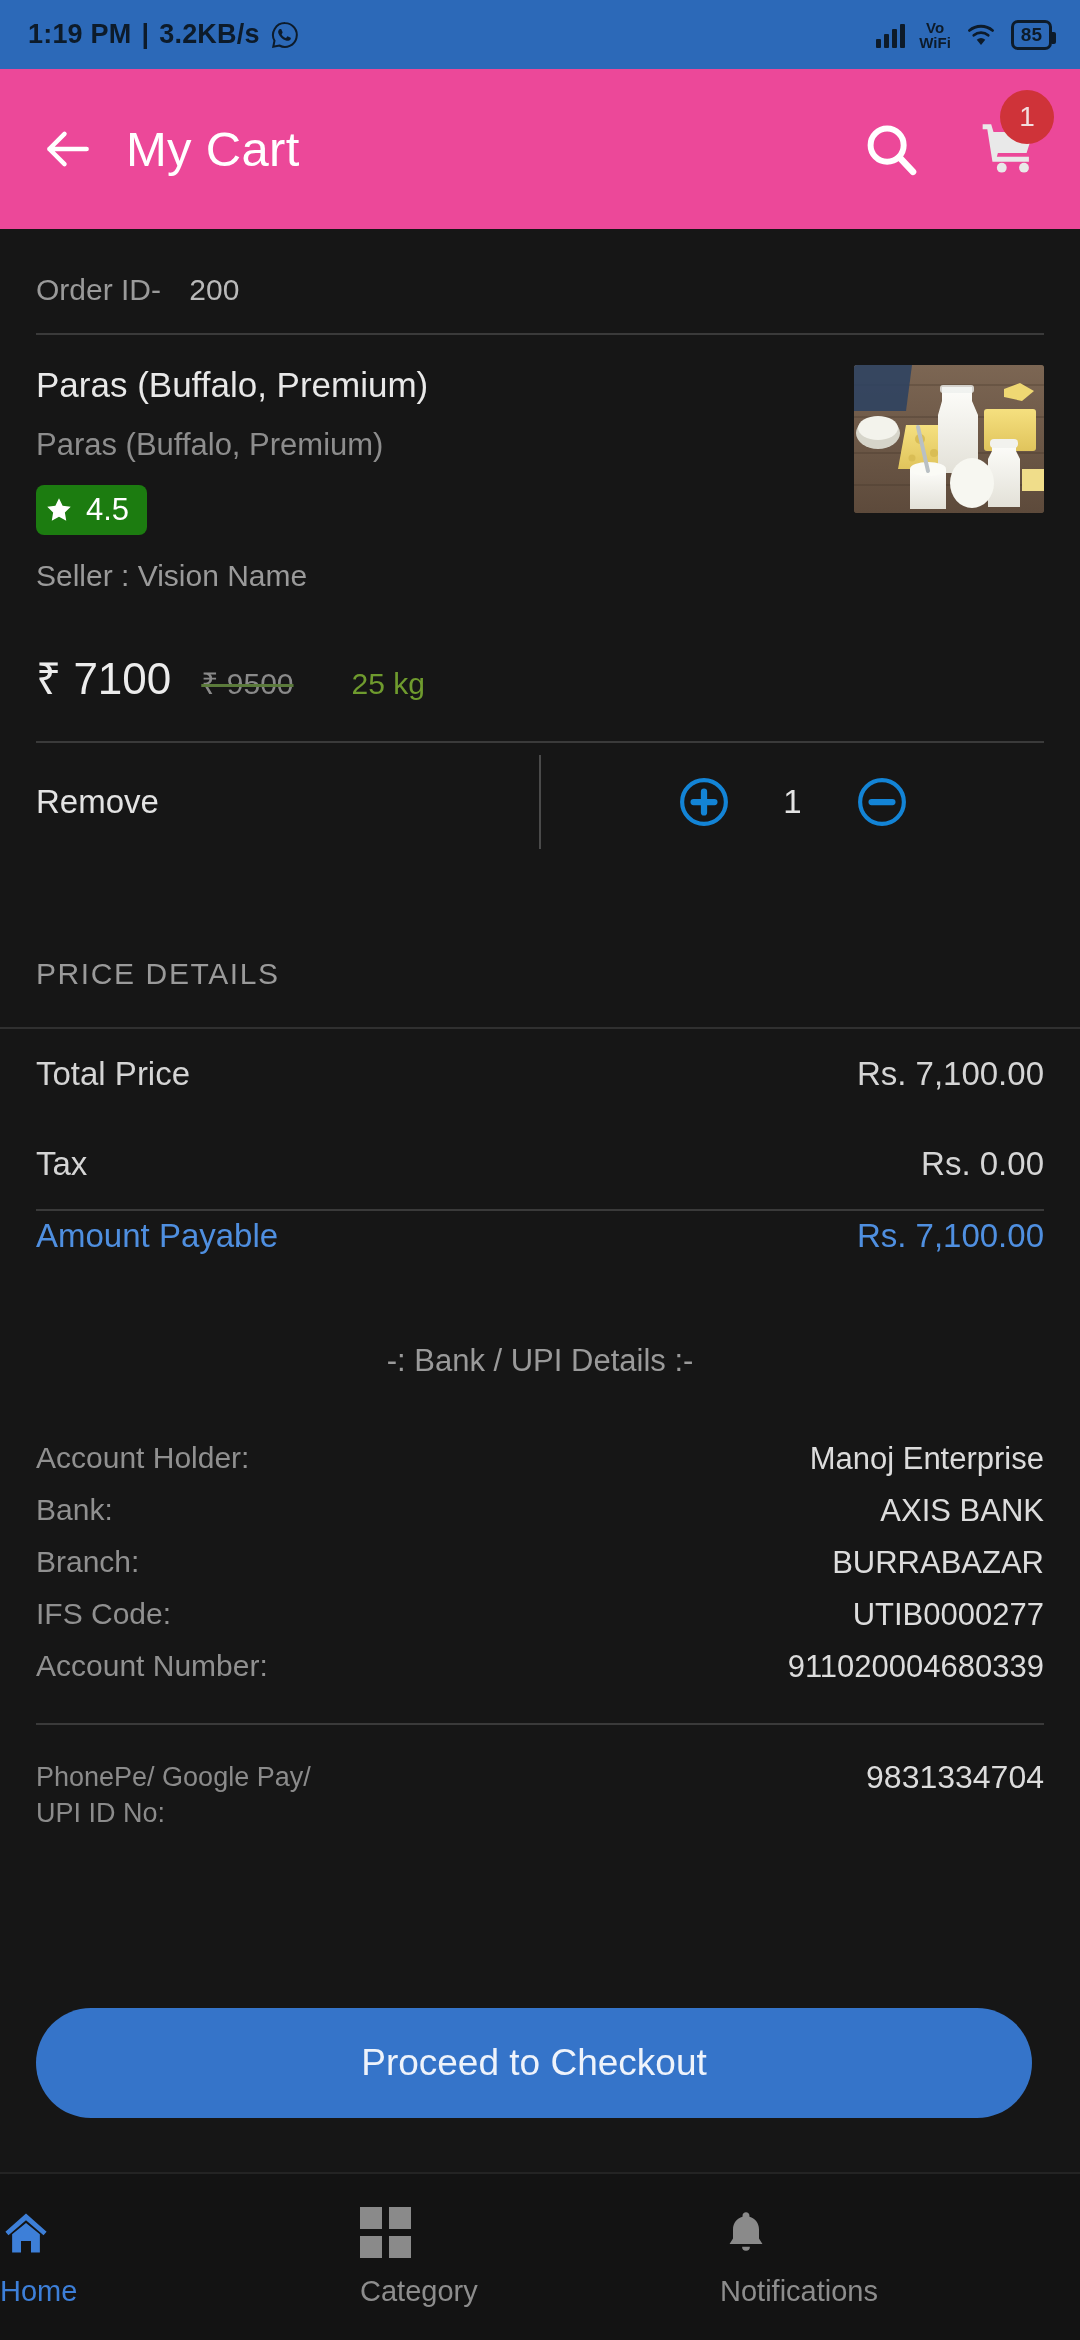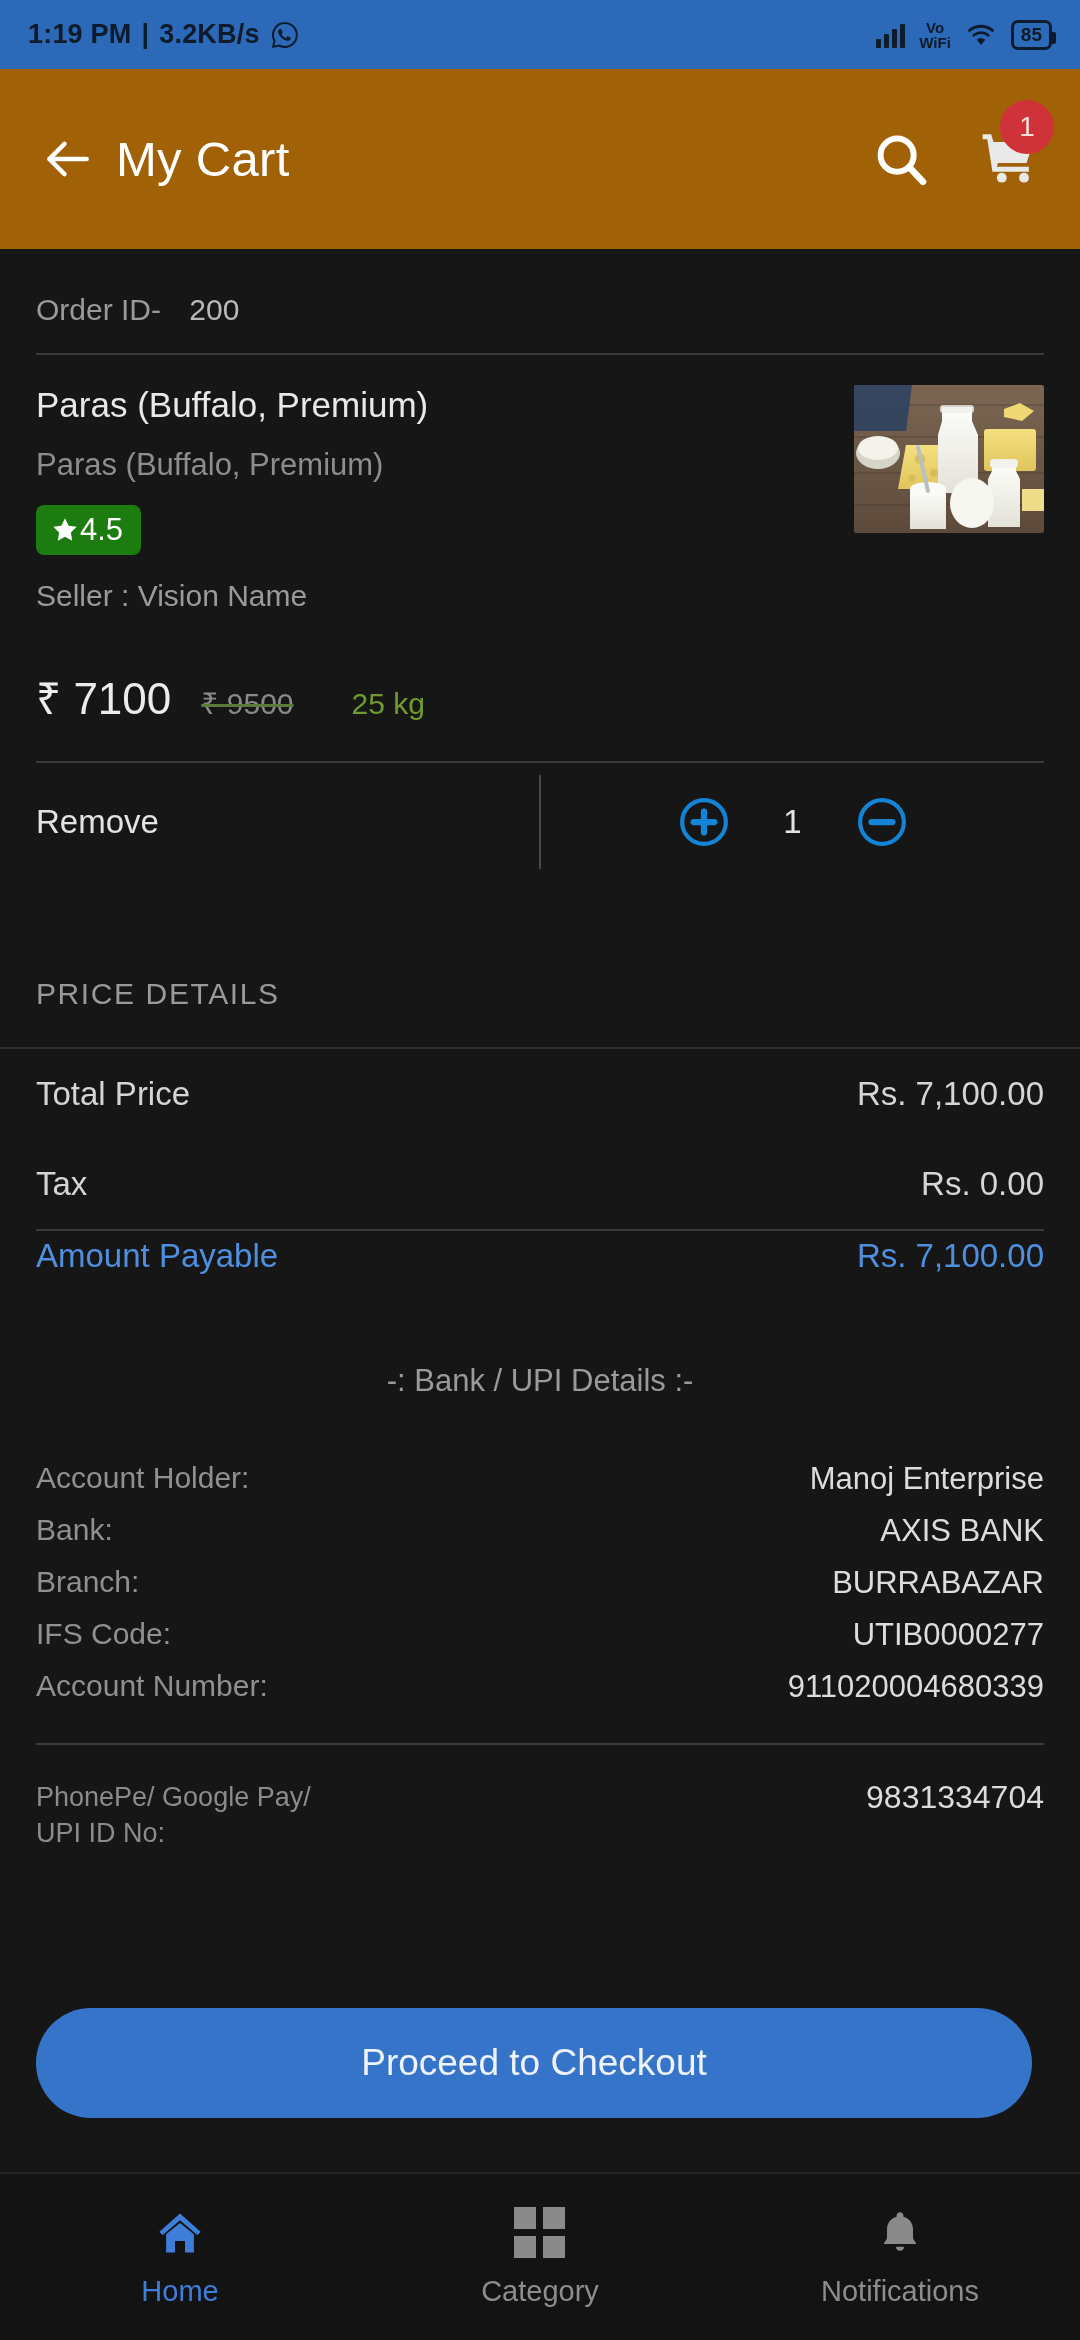--- a/index.html
+++ b/index.html
@@ -25,22 +25,22 @@
   .sig i:nth-child(3){height:19px;} .sig i:nth-child(4){height:24px;}
   .vowifi { font-size:15px; line-height:15px; font-weight:700; text-align:center; }
   .batt {
     border:3px solid #0d1b2a; border-radius:7px; padding:1px 7px;
     font-size:19px; font-weight:700; position:relative;
   }
   .batt::after{content:"";position:absolute;right:-7px;top:9px;width:4px;height:12px;background:#0d1b2a;border-radius:0 2px 2px 0;}
 
   
   .appbar {
-    height:180px; background:#a16207;
-    display:flex; align-items:center; padding:0 40px; gap:20px; position:relative;
+    height:160px; background:#ec4899;
+    display:flex; align-items:center; padding:0 40px; gap:30px; position:relative;
   }
   .back-arrow { width:56px; height:56px; flex:none; cursor:pointer; }
   .appbar-title { color:#fff; font-size:49px; font-weight:400; flex:1; letter-spacing:.3px; }
   .ab-icon { width:62px; height:62px; flex:none; cursor:pointer; }
   .cart-wrap { position:relative; margin-left:26px; }
   .cart-badge {
     position:absolute; top:-26px; right:-14px; width:54px; height:54px;
     background:#cf3339; color:#f2dede; border-radius:50%;
     display:flex; align-items:center; justify-content:center;
     font-size:28px; font-weight:400;
@@ -52,22 +52,22 @@
   .order-id span.val { color:#b9b9b9; margin-left:20px; }
   .hr { height:2px; background:#3a3a3a; margin:0 36px; }
   .hr-full { height:2px; background:#303030; }
 
   
   .product { display:flex; padding:30px 36px 0 36px; gap:20px; }
   .p-left { flex:1; min-width:0; }
   .p-title { color:#e8e8e8; font-size:35px; margin-bottom:22px; }
   .p-sub { color:#8d8d8d; font-size:31px; margin-bottom:22px; }
   .rating {
-    display:inline-flex; align-items:center; 
-    background:#1c7c10; border-radius:8px; padding:7px 18px 7px 14px;
+    display:inline-flex; align-items:center; gap:12px;
+    background:#1c7c10; border-radius:8px; padding:7px 18px 7px 8px;
   }
   .rating .star { width:30px; height:30px; }
   .rating .rv { color:#fff; font-size:31px; }
   .p-seller { color:#9a9a9a; font-size:30px; margin:24px 0 18px 0; }
   .p-price-row { display:flex; align-items:baseline; gap:30px; }
   .p-price { color:#ececec; font-size:44px;margin-top:36px; }
   .p-mrp { color:#8a8a8a; font-size:30px; text-decoration:line-through; text-decoration-color:#5a7a3a; }
   .p-qtyweight { color:#6f9b2e; font-size:30px;margin-left:28px; }
   .p-thumb {
     width:190px; height:148px; flex:none; border-radius:3px; overflow:hidden;
@@ -113,21 +113,21 @@
     display:flex; align-items:center; justify-content:center; cursor:pointer;
   }
   .checkout span { color:#eef3fb; font-size:37px; }
 
   
   .bottomnav {
     position:absolute; left:0; right:0; bottom:0; height:168px;
     background:#131313; border-top:2px solid #242424;
     display:flex; align-items:center;
   }
-  .nav-item { flex:1; display:flex; flex-direction:column; align-items:center; gap:16px; cursor:pointer; }
+  .nav-item { flex:1; display:flex; flex-direction:column; gap:16px; cursor:pointer; }
   .nav-item .lbl { font-size:29px; color:#8d8d8d; }
   .nav-item.active .lbl { color:#3d7fd8; }
   .nav-ico { width:52px; height:52px; display:block; }
   .grid-ico { display:grid; grid-template-columns:22px 22px; grid-template-rows:22px 22px; gap:7px; }
   .grid-ico i { background:#8a8a8a; display:block; }
 </style>
 </head>
 <body>
 
 <div class="phone">

